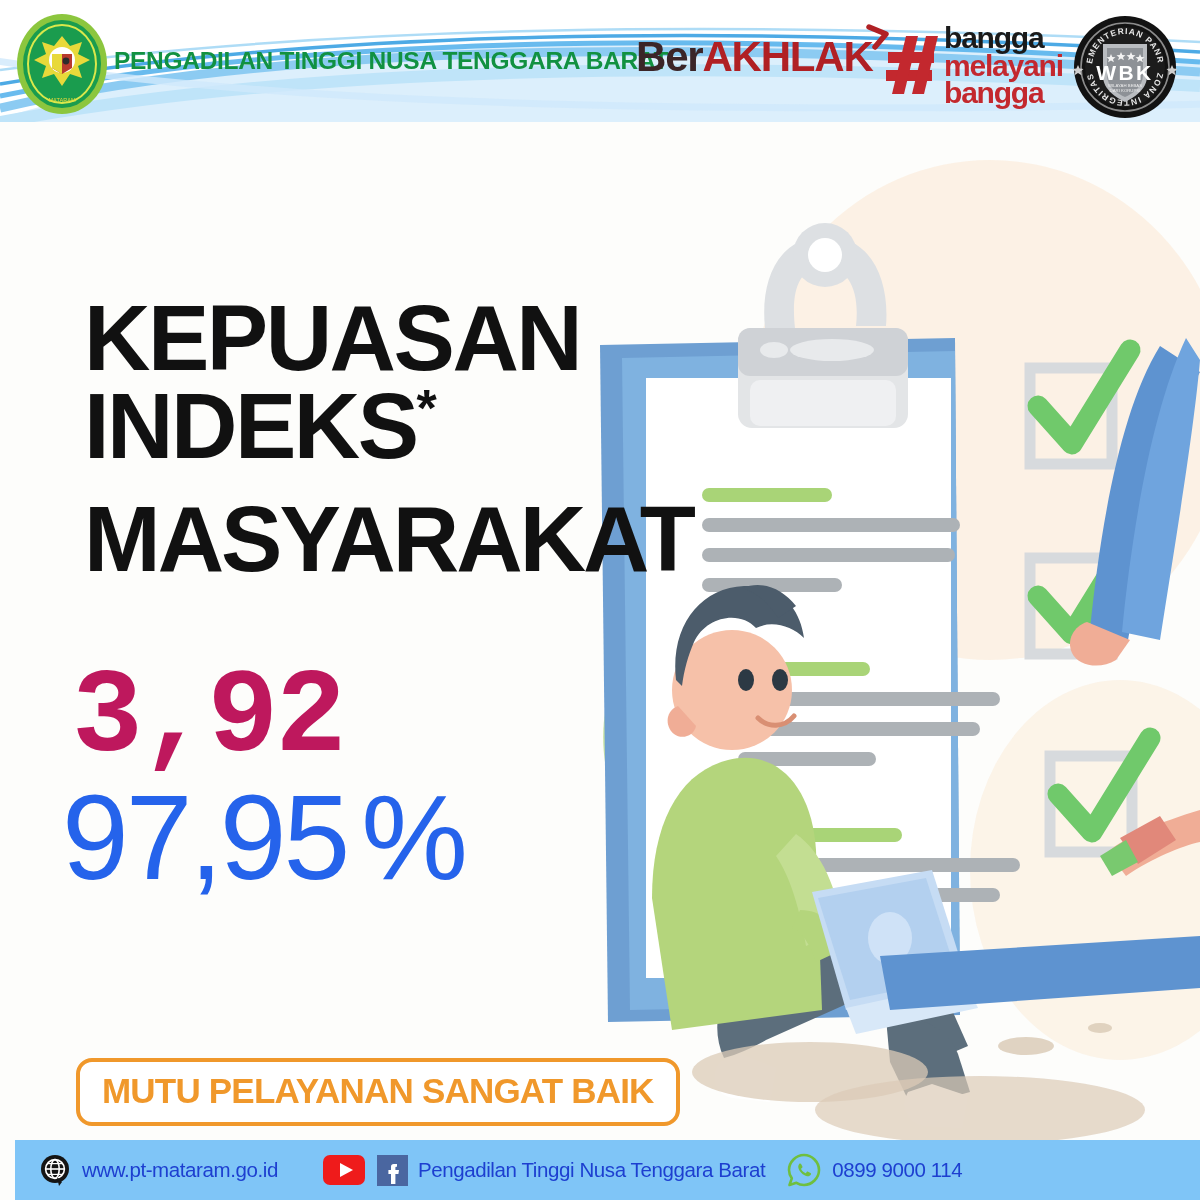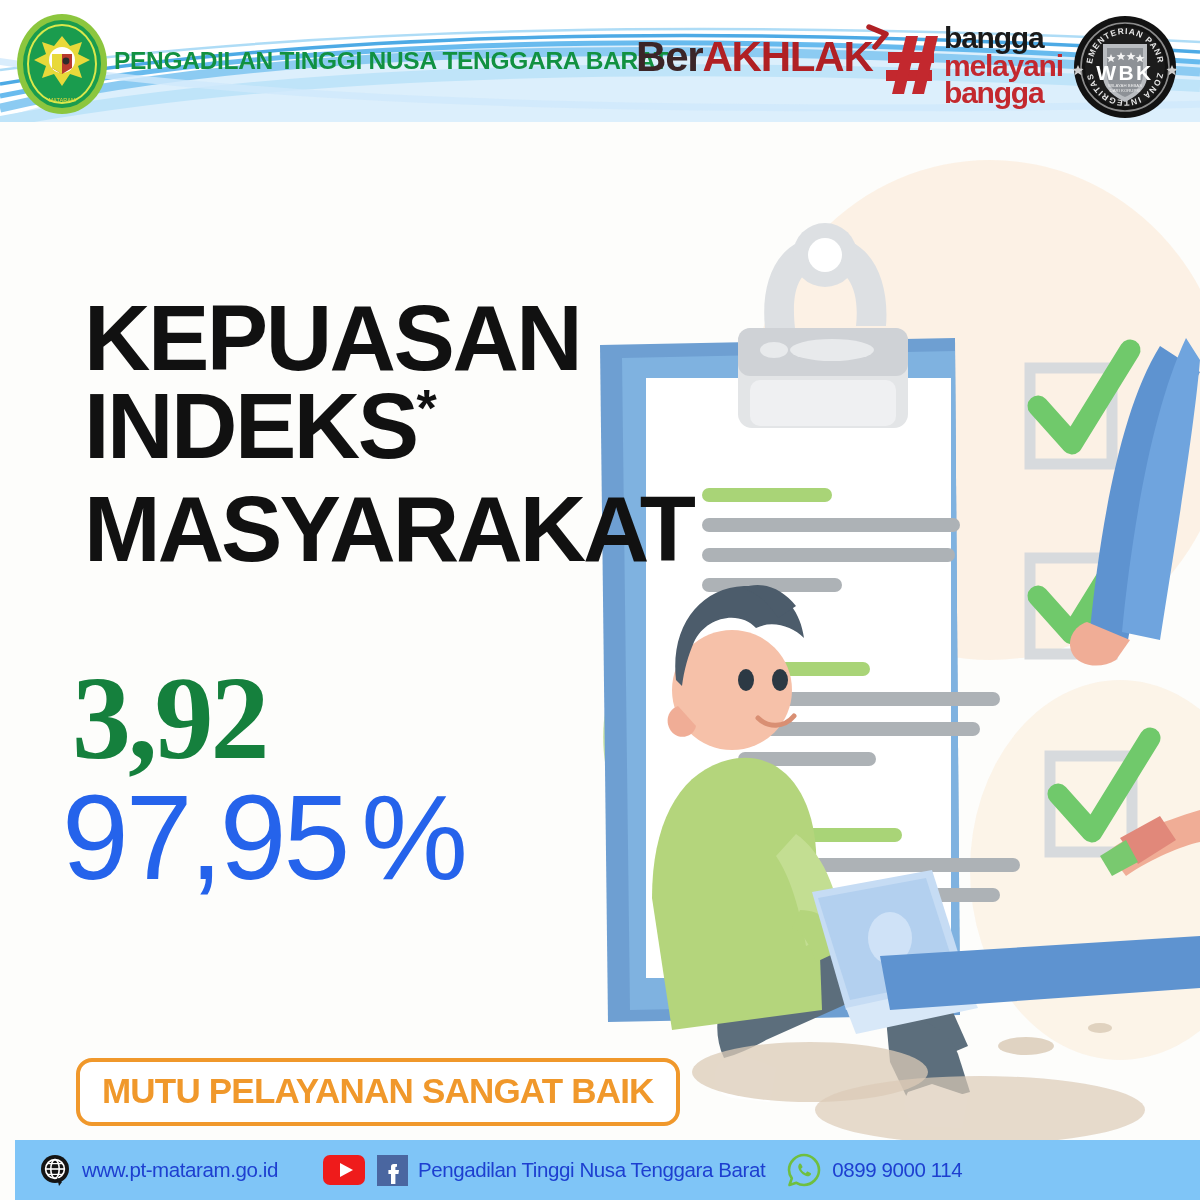--- a/index.html
+++ b/index.html
@@ -46,27 +46,27 @@
 
   
   .content { position:absolute; left:0; top:122px; width:1200px; height:1018px; z-index:20; }
 
   .headline { position:absolute; left:84px; top:158px; width:680px; }
   .hl-line {
     font-size:92px; font-weight:bold; color:#111111; line-height:0.96;
     letter-spacing:-2.5px; white-space:nowrap; font-family:"Liberation Sans", sans-serif;
   }
   .hl-line.l2 { margin-top:14px; }
-  .hl-line.l3 { margin-top:14px; letter-spacing:-3px; }
+  .hl-line.l3 { margin-top:24px; letter-spacing:-3px; }
   .hl-star { font-size:52px; vertical-align:super; line-height:0; font-weight:bold; }
 
   .score-index {
     position:absolute; left:72px; top:538px;
-    font-size:118px; font-weight:bold; color:#15803d; line-height:1;
-    letter-spacing:-3px; font-family:Liberation Serif, serif;text-align:right;
+    font-size:118px; font-weight:bold; color:#be185d; line-height:1;
+    letter-spacing:-3px; font-family:Liberation Mono, monospace;text-align:right;
   }
   .score-pct {
     position:absolute; left:62px; top:655px;
     font-size:120px; font-weight:normal; color:#2563EB; line-height:1;
     letter-spacing:-3px; font-family:"Liberation Sans", sans-serif; white-space:nowrap;
   }
   .score-pct .sym { margin-left:14px; }
 
   .quality-badge {
     position:absolute; left:76px; top:936px;

